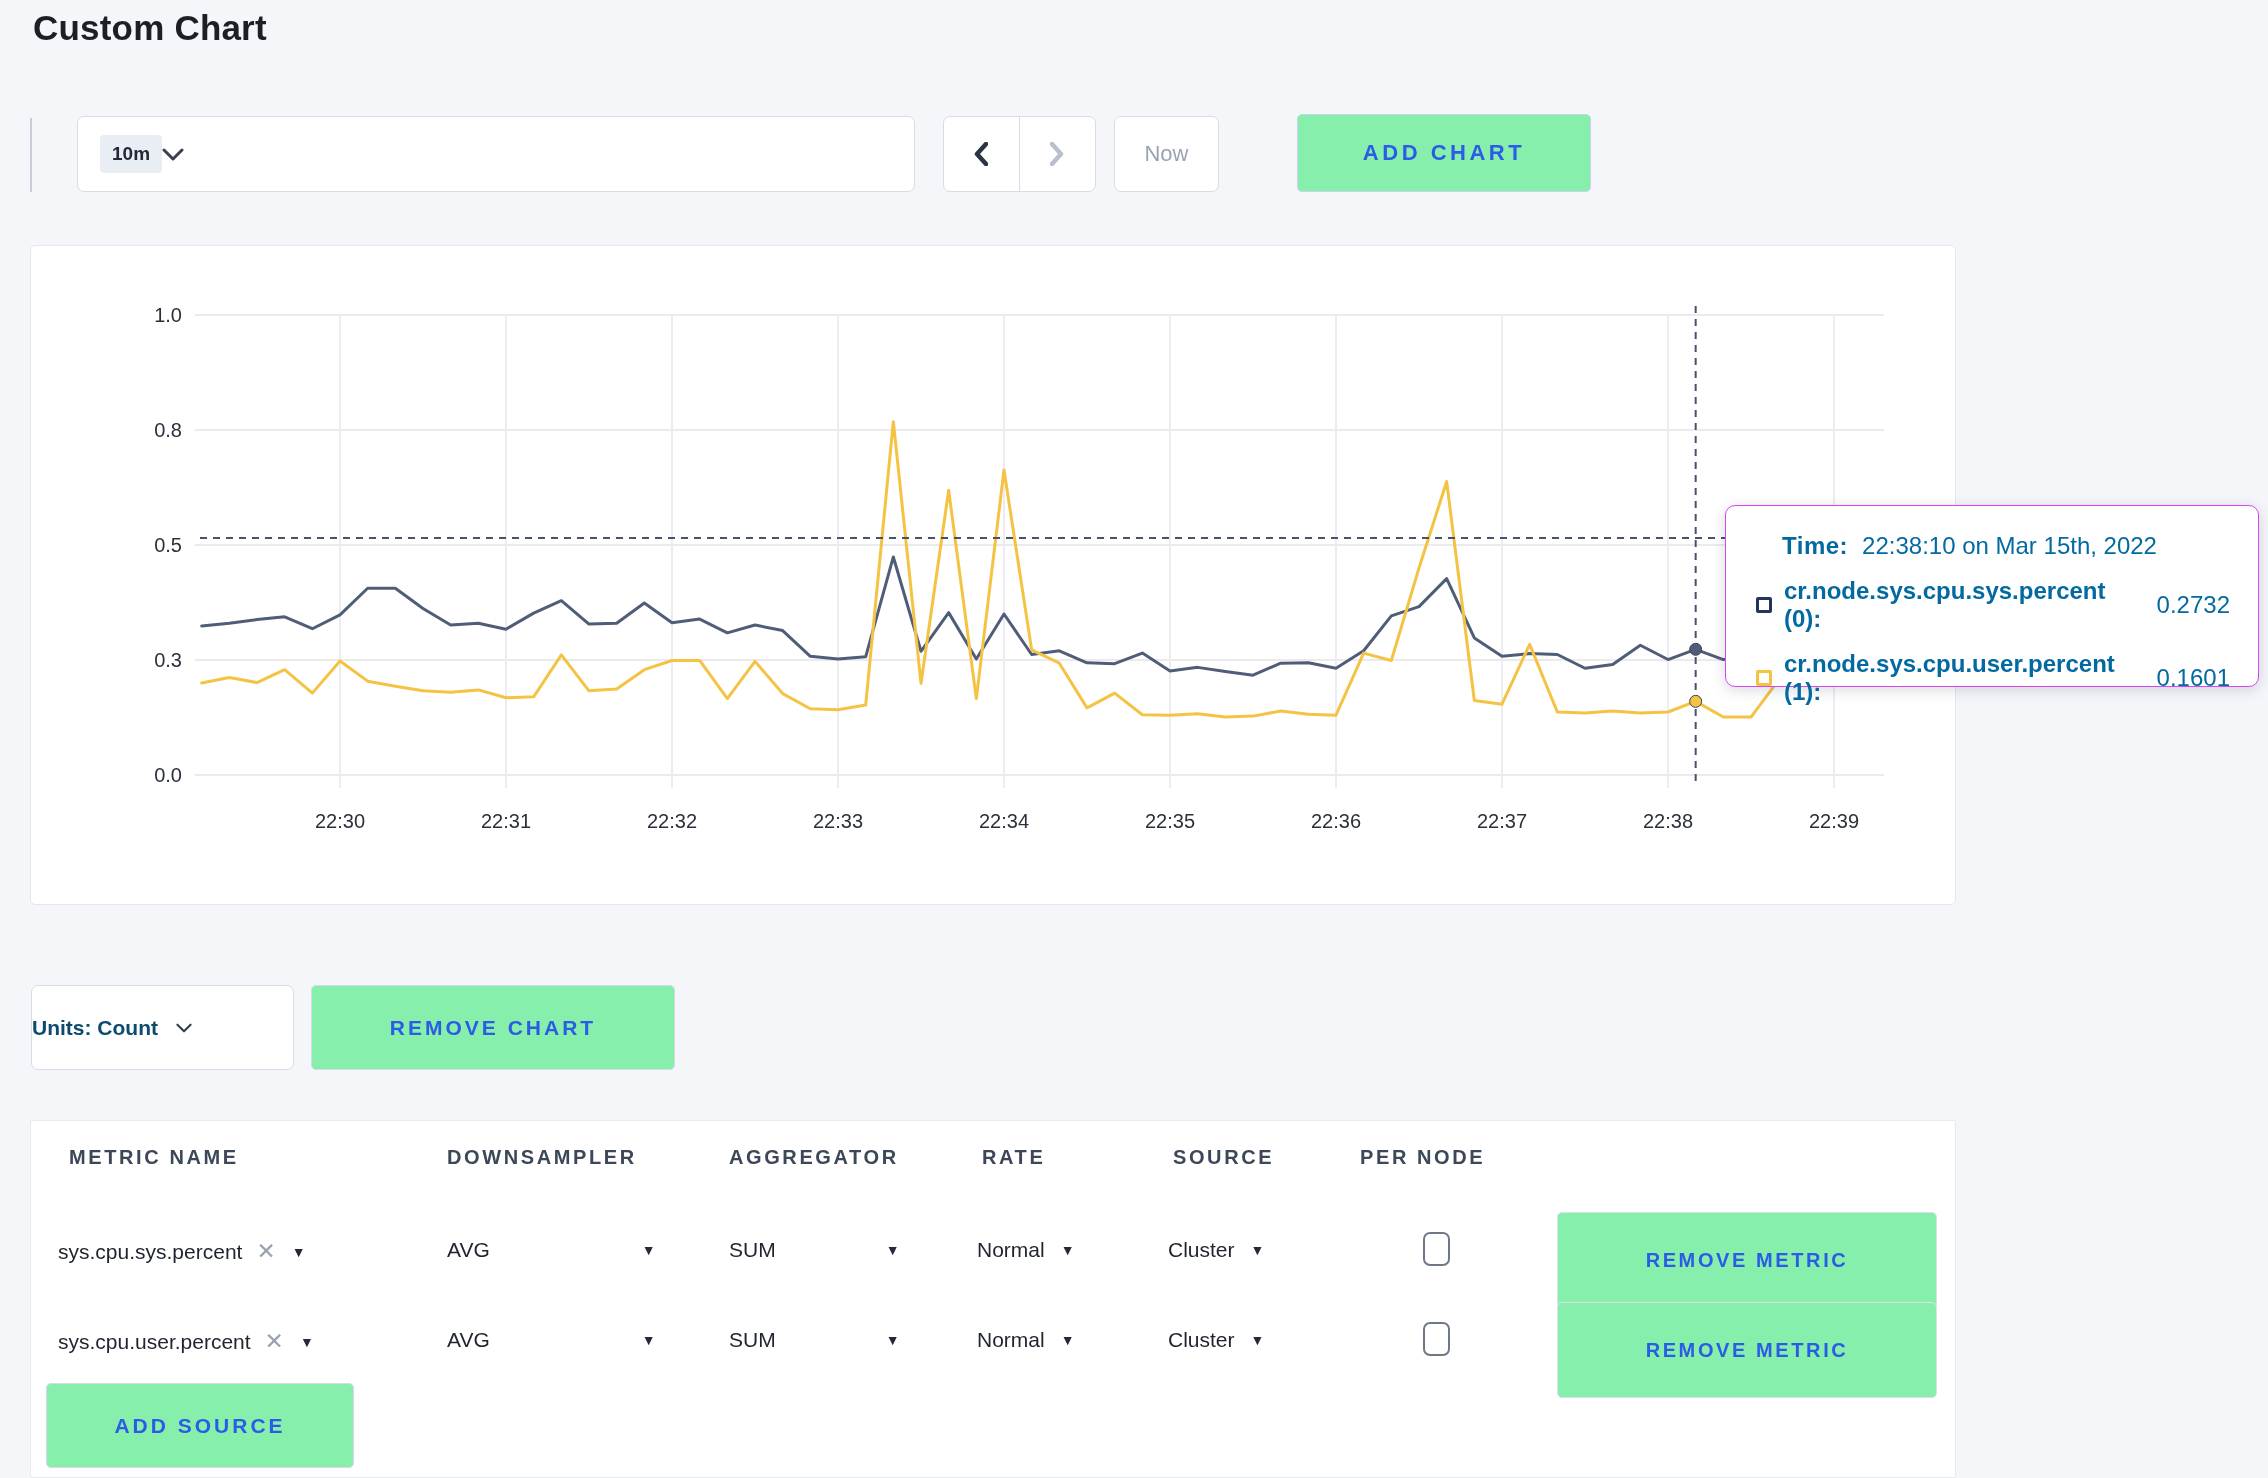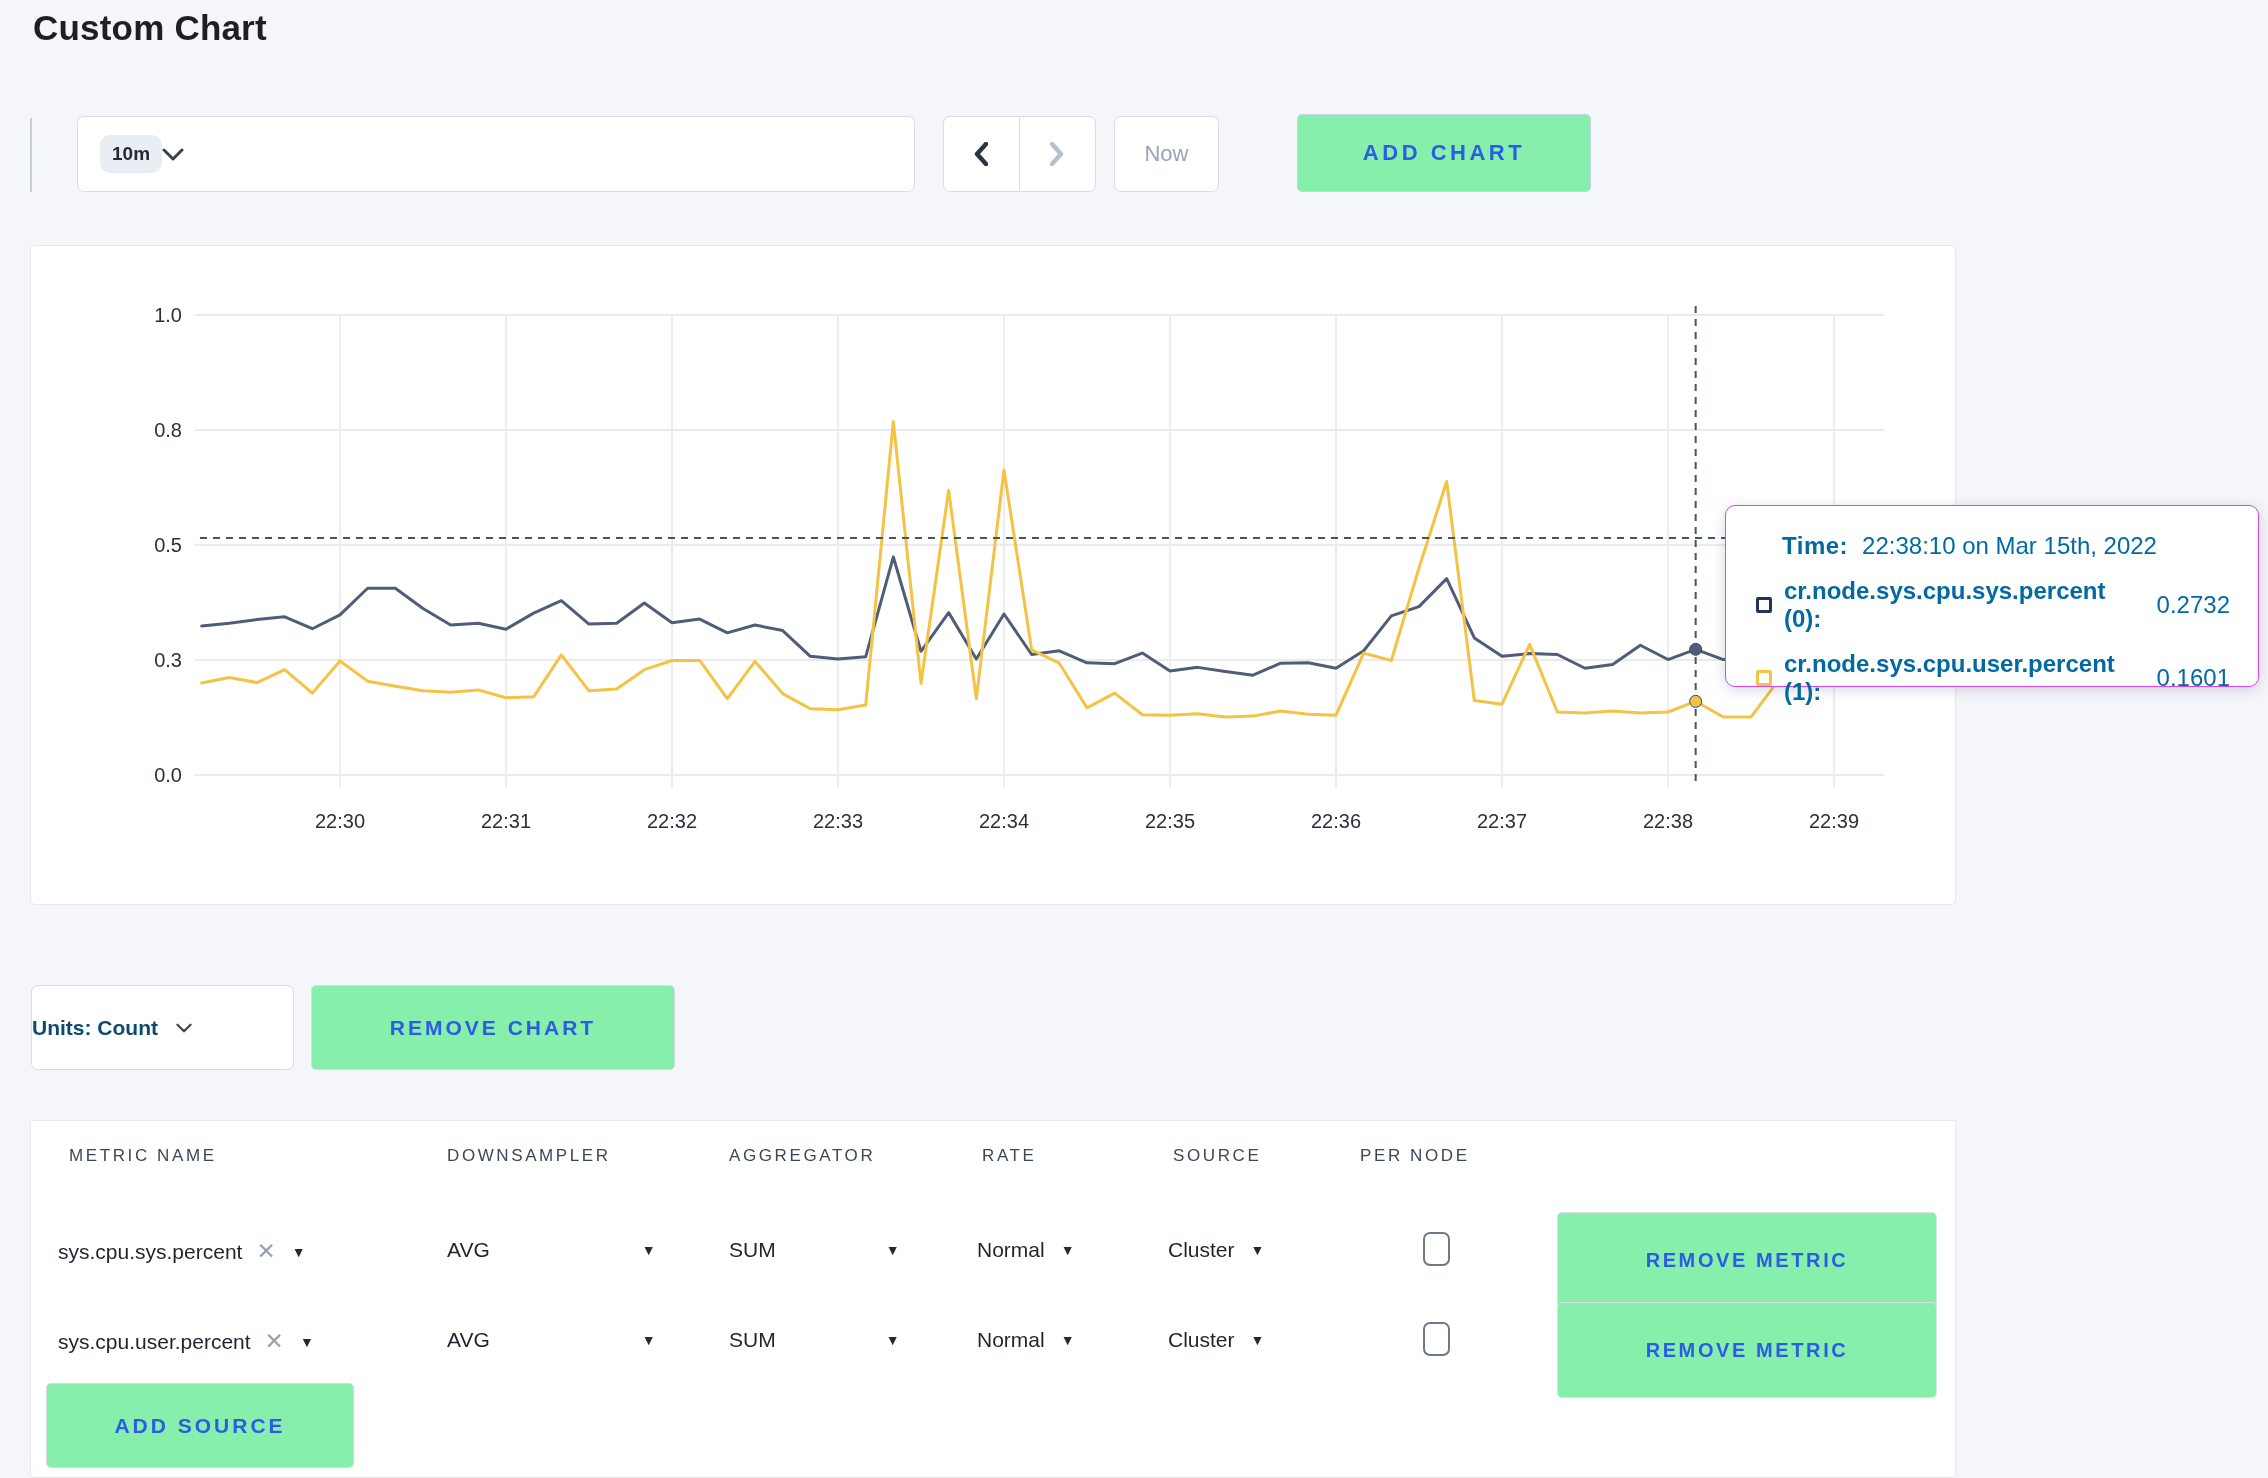--- a/index.html
+++ b/index.html
@@ -5,21 +5,21 @@
   * { margin:0; padding:0; box-sizing:border-box; }
   html,body { width:2268px; height:1478px; }
   body { background:#f5f6fa; font-family:"Liberation Sans", sans-serif; color:#22272f; position:relative; overflow:hidden; }
   .abs { position:absolute; }
 
   
   .page-title { left:33px; top:8px; font-size:35px; font-weight:600; color:#1c2026; letter-spacing:.2px; }
   .ctrl-divider { left:30px; top:118px; width:2px; height:74px; background:#c9cedb; }
   .btn-box { background:#fff; border:1px solid #d7dce6; border-radius:7px; display:flex; align-items:center; }
   .timepicker { left:77px; top:116px; width:838px; height:76px; padding:0 28px 0 22px; cursor:pointer; }
-  .tw-badge { background:#e9edf4; border-radius:10px; font-weight:700; font-size:19px; color:#242a35; padding:8px 12px; }
+  .tw-badge { background:#e9edf4; border-radius:4px; font-weight:700; font-size:19px; color:#242a35; padding:8px 12px; }
   .tw-label { font-size:21px; color:#242a35; margin-left:32px; flex:1; }
   .chev { stroke:#3a414e; stroke-width:3; fill:none; stroke-linecap:round; stroke-linejoin:round; }
   .arrows { left:943px; top:116px; width:153px; height:76px; padding:0; }
   .arrow-cell { width:50%; height:100%; display:flex; align-items:center; justify-content:center; cursor:pointer; }
   .arrow-cell.prev { border-right:1px solid #d7dce6; }
   .chev-strong { stroke:#2b3442; stroke-width:4.5; fill:none; stroke-linecap:round; stroke-linejoin:round; }
   .chev-dim { stroke:#b9c0cd; stroke-width:4.5; fill:none; stroke-linecap:round; stroke-linejoin:round; }
   .now-btn { left:1114px; top:116px; width:105px; height:76px; justify-content:center; font-size:22px; color:#9aa3b5; cursor:default; }
   .blue-btn { background:#86efac; border:1px solid #c8d4ee; border-radius:5px; color:#2b5ce6; font-weight:700; letter-spacing:3.5px; display:flex; align-items:center; justify-content:center; cursor:pointer; }
   .add-chart { left:1297px; top:114px; width:294px; height:78px; font-size:22px; }
@@ -35,21 +35,21 @@
   .tt-swatch { width:16px; height:16px; border:3px solid #23355c; border-radius:2px; margin-right:12px; flex:none; }
   .tt-name { font-weight:700; margin-right:12px; }
   .tt-val { font-weight:400; }
 
   
   .units-btn { left:31px; top:985px; width:263px; height:85px; font-weight:700; font-size:21px; color:#0c4a6e; cursor:pointer; }
   .remove-chart { left:311px; top:985px; width:364px; height:85px; font-size:21px; letter-spacing:3px; border:1px solid #d5dae5; }
 
   
   .table-card { left:30px; top:1120px; width:1926px; height:358px; background:#fff; border:1px solid #e7eaf0; border-radius:2px; }
-  .th { position:absolute; top:1146px; font-size:17px; font-weight:400; letter-spacing:2.6px; color:#3c4757; }
+  .th { position:absolute; top:1146px; font-size:20px; font-weight:700; letter-spacing:2.6px; color:#3c4757; }
   .cell { position:absolute; font-size:21px; color:#1f242e; display:flex; align-items:center; cursor:pointer; }
   .x-icon { color:#98a1ae; font-size:23px; margin-left:14px; }
   .dd-arrow { font-size:14px; color:#242a35; margin-left:16px; }
   .checkbox { position:absolute; width:27px; height:34px; border:2px solid #6f7888; border-radius:7px; background:#fff; cursor:pointer; }
   .rm-btn { position:absolute; left:1557px; width:380px; height:96px; font-size:20px; letter-spacing:2.6px; border:1px solid #dce0ea; }
   .add-metric { left:46px; top:1383px; width:308px; height:85px; font-size:21px; letter-spacing:3px; border:1px solid #d5dae5; }
 </style>
 </head>
 <body>
 

